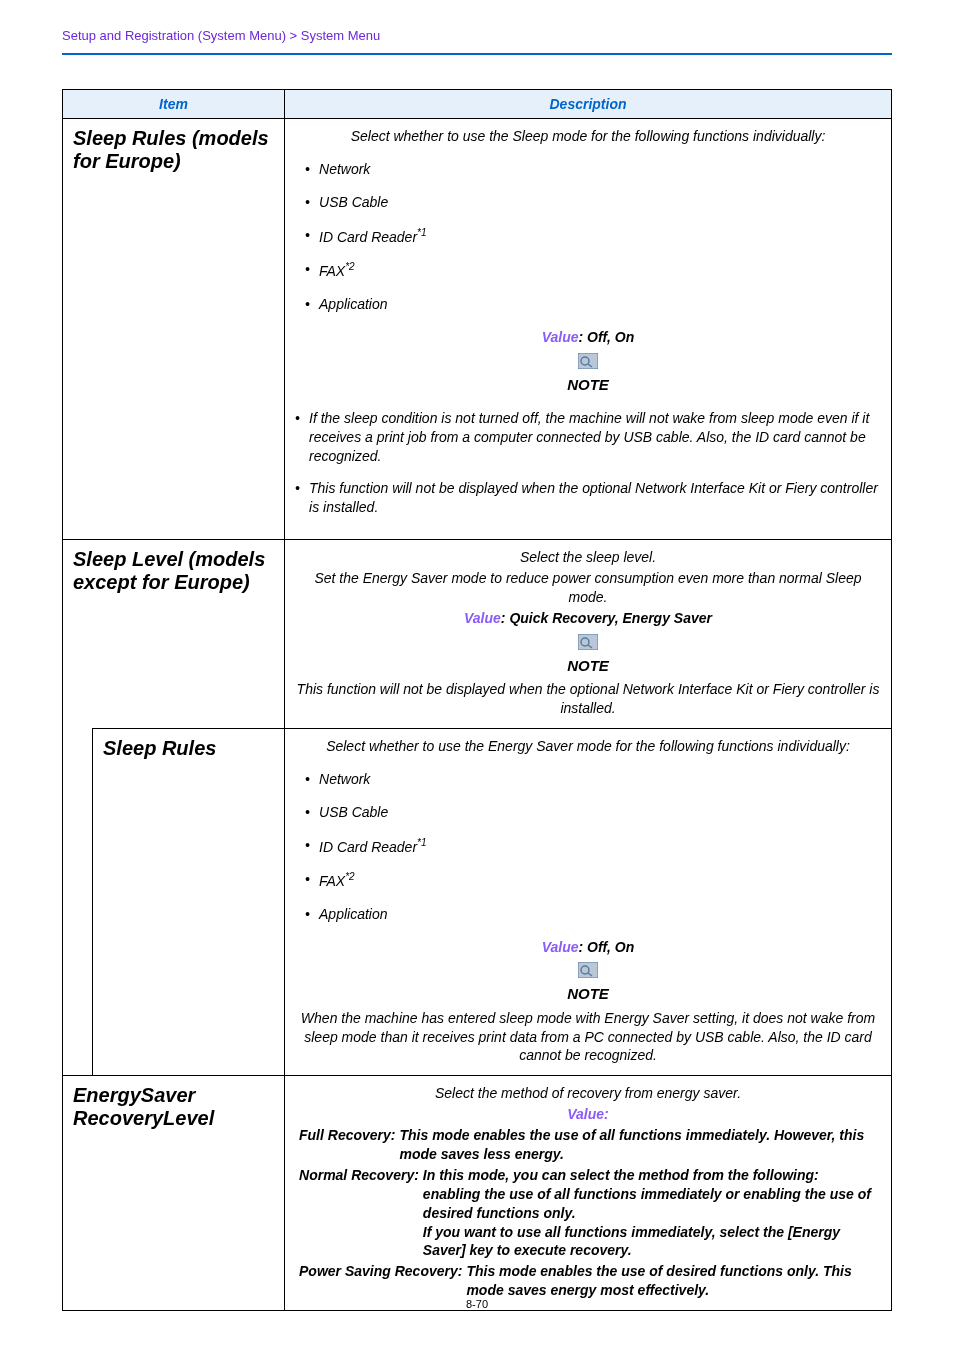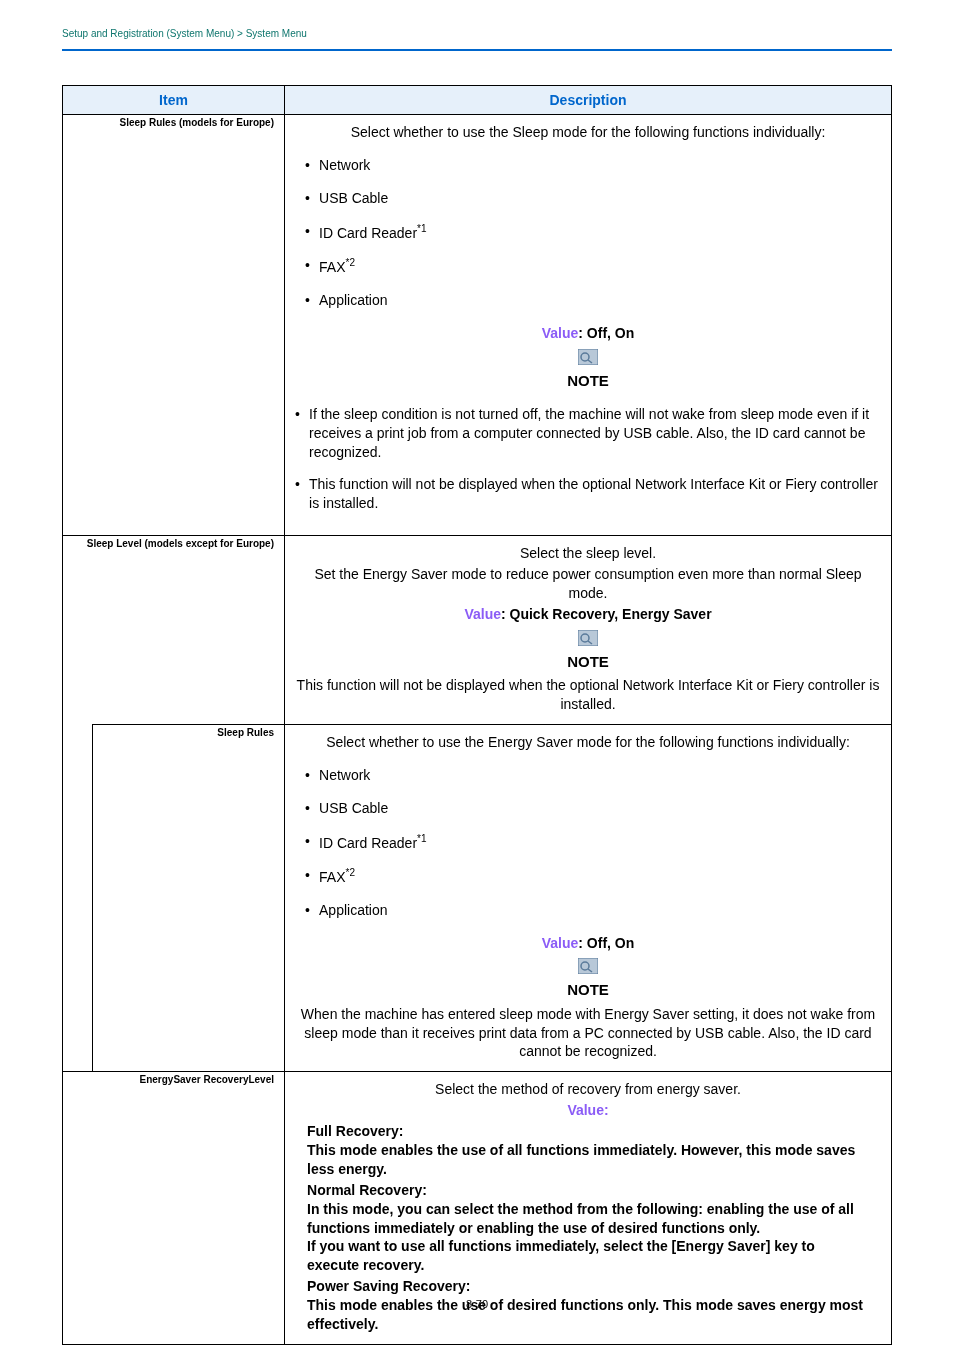--- a/index.html
+++ b/index.html
@@ -9,57 +9,57 @@
     color: #000;
     background: #fff;
     width: 954px;
     height: 1350px;
     position: relative;
   }
   .header-region {
     padding: 28px 62px 0 62px;
   }
   .breadcrumb {
-    font-size: 10px;
-    color: #0f766e;
+    font-size: 13px;
+    color: #6d28d9;
     padding-bottom: 8px;
   }
   .header-rule {
     border: none;
     border-top: 2px solid #0066cc;
     margin-top: 2px;
   }
   .content {
     padding: 34px 62px 0 62px;
   }
   table.settings {
     width: 100%;
     border-collapse: collapse;
     table-layout: fixed;
+    font-style: italic;
   }
   table.settings th, table.settings td {
     border: 1px solid #000;
     vertical-align: top;
   }
   table.settings th {
     background: #e6f0fa;
     color: #0066cc;
     font-weight: bold;
     font-size: 14px;
     text-align: center;
     padding: 6px 8px;
   }
   col.c-indent { width: 30px; }
   col.c-item { width: 192px; }
   col.c-desc { }
   .cell-item {
-    padding: 2px 10px;
+    padding: 8px 10px;
     font-weight: bold;
-    font-size: 10px;
-    text-align: right;
+    font-size: 20px;
   }
   .cell-desc {
     padding: 8px 10px;
     font-size: 14px;
     line-height: 1.35;
   }
   .cell-desc p { margin: 0 0 2px 0; text-align: center; }
   .val-label { color: #8b5cf6; font-weight: bold; }
   .val-text { font-weight: bold; }
   ul.bul {
@@ -85,21 +85,21 @@
     gap: 6px;
     margin: 6px 0 4px 0;
     flex-direction: column;
   }
   .note-icon {
     width: 20px;
     height: 16px;
     display: inline-block;
   }
   .note-text { font-weight: bold; font-size: 15px; }
-  .desc-entry { display: flex; margin: 2px 12px; font-weight: bold; flex-direction: column; }
+  .desc-entry { display: flex; margin: 2px 4px; font-weight: bold; }
   .desc-entry .k { flex: 0 0 auto; padding-right: 4px; white-space: nowrap; }
   .desc-entry .v { flex: 1 1 auto; }
   .page-num {
     position: absolute;
     left: 0; right: 0;
     bottom: 40px;
     text-align: center;
     font-size: 11px;
   }
 </style>

